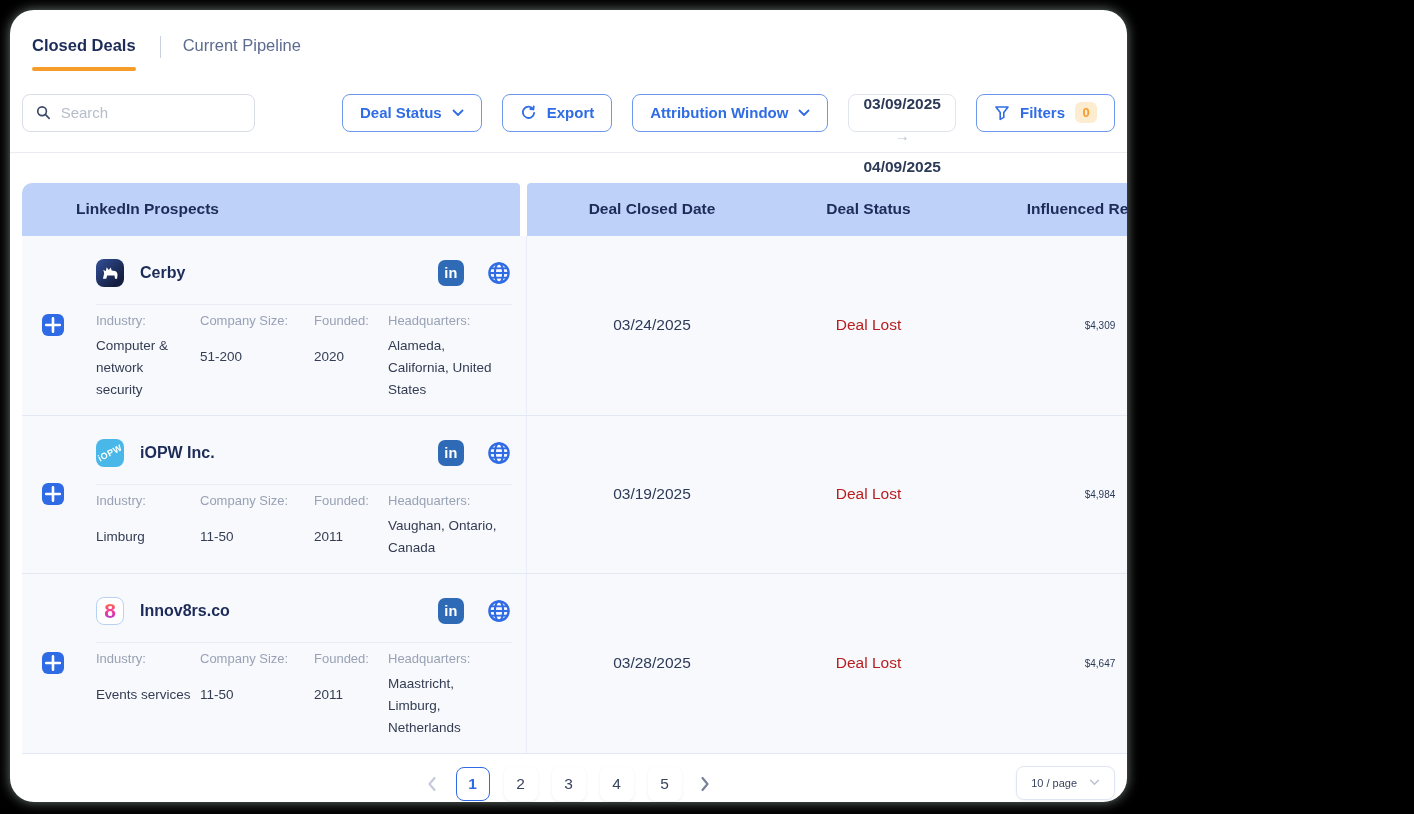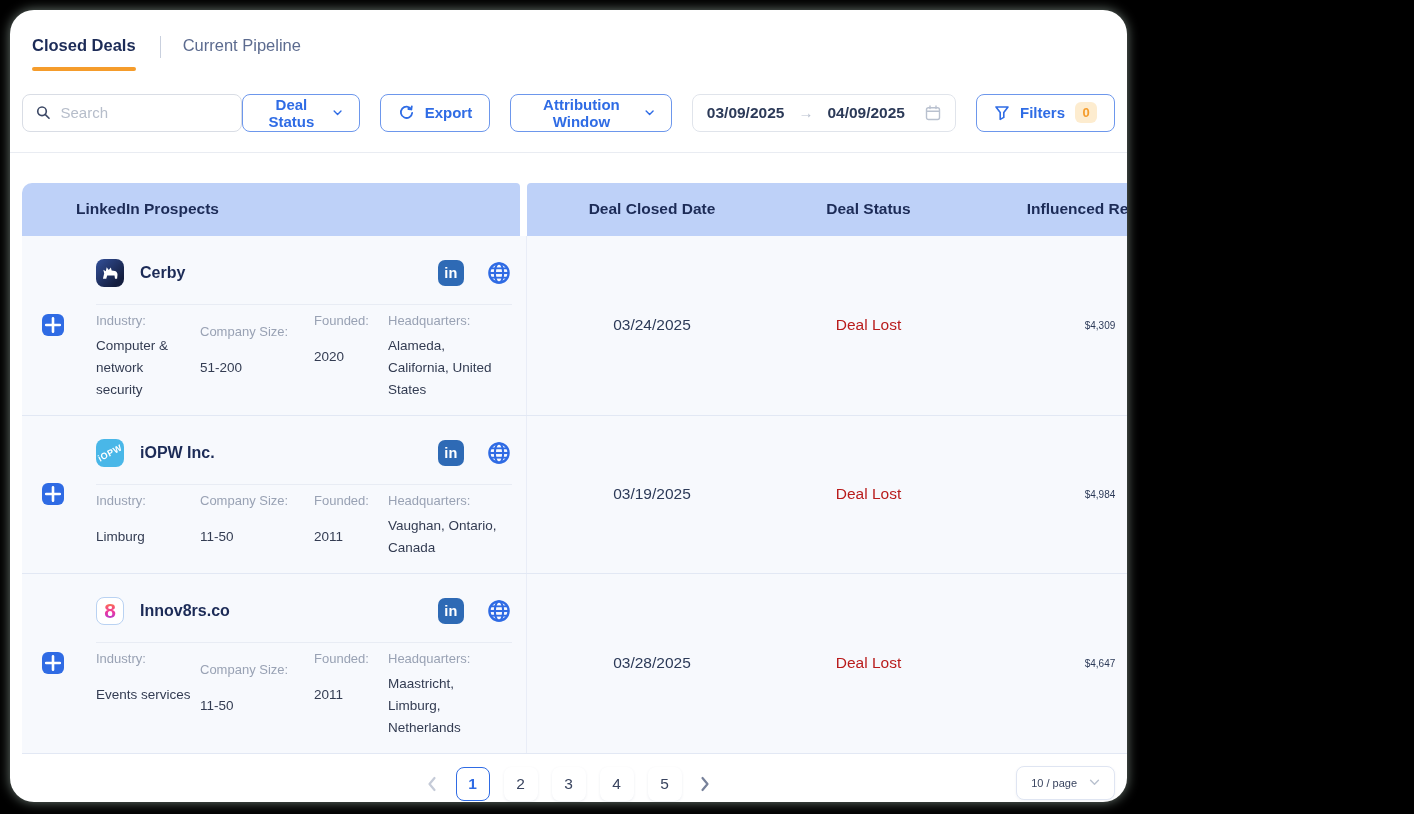--- a/index.html
+++ b/index.html
@@ -28,21 +28,21 @@
   .search-box input { border:none; outline:none; font-size:15px; color:#2c3a58; width:100%; font-family:"Liberation Sans", sans-serif; background:transparent; }
   .search-box input::placeholder { color:#b6bdca; }
   .toolbar-right { margin-left:auto; display:flex; align-items:center; gap:20px; }
   .btn {
     height:38px; border:1.5px solid #6d97ec; border-radius:8px; background:#fff;
     display:flex; align-items:center; gap:10px; padding:0 17px;
     font-size:15px; font-weight:700; color:#2f6ce5; cursor:pointer; font-family:"Liberation Sans", sans-serif;
   }
   .date-range {
     height:38px; border:1px solid #e0e4eb; border-radius:8px; background:#fff;
-    display:flex; align-items:center; gap:14px; padding:0 14px; cursor:pointer;
+    display:flex; align-items:center; gap:14px; padding:0 14px; cursor:pointer;flex-direction:column;
   }
   .date-text { font-size:15.5px; font-weight:700; color:#2c3a58; }
   .date-arrow { color:#b9c1cf; font-size:15px; }
   .badge {
     min-width:22px; height:21px; background:#fdeccf; color:#f59c2b; border-radius:6px;
     display:flex; align-items:center; justify-content:center; font-size:13px; font-weight:700; padding:0 5px;
   }
 
   .separator { height:1px; background:#e9ecf2; margin-top:20px; }
 
@@ -82,21 +82,21 @@
   }
   .company-name { font-size:16px; font-weight:700; color:#1c2b57; margin-left:16px; }
   .head-icons { margin-left:auto; display:flex; align-items:center; gap:22px; }
   .li-icon { width:26px; height:26px; background:#2e6ab5; border-radius:7px; display:flex; align-items:center; justify-content:center; cursor:pointer; }
   .li-icon span { color:#ffffff; font-weight:700; font-size:14.5px; letter-spacing:.3px; }
   .globe-wrap { width:26px; height:26px; display:flex; align-items:center; justify-content:center; cursor:pointer; }
   .prospect-divider { height:1px; background:#e8ecf4; margin:8px 0 8px 0; }
   .meta { display:flex; }
   .meta-col { display:flex; flex-direction:column; }
   .w-ind { width:104px; }
-  .w-size { width:114px;justify-content:center; }
+  .w-size { width:114px; }
   .w-found { width:74px; }
   .w-hq { flex:1; }
   .meta-label { font-size:13px; color:#99a2b4; height:18px; margin-bottom:4px; white-space:nowrap; }
   .meta-value { font-size:13.5px; color:#333c52; line-height:22px; min-height:44px; display:flex; align-items:center; padding-right:8px; }
   .cell-date { width:250px; display:flex; align-items:center; justify-content:center; font-size:15.5px; color:#2c3a58; }
   .cell-status { width:183px; display:flex; align-items:center; justify-content:center; font-size:15.5px; color:#b91c1c; }
   .cell-revenue { width:280px; display:flex; align-items:center; justify-content:center; font-size:10px; color:#2c3a58; }
   .cell-trend { width:151px; border-left:1px solid #e9edf7; display:flex; align-items:center; justify-content:center; }
   .trend-btn { width:38px; height:38px; background:#2f6be4; border:none; border-radius:10px; cursor:pointer; display:flex; align-items:center; justify-content:center; }
 

